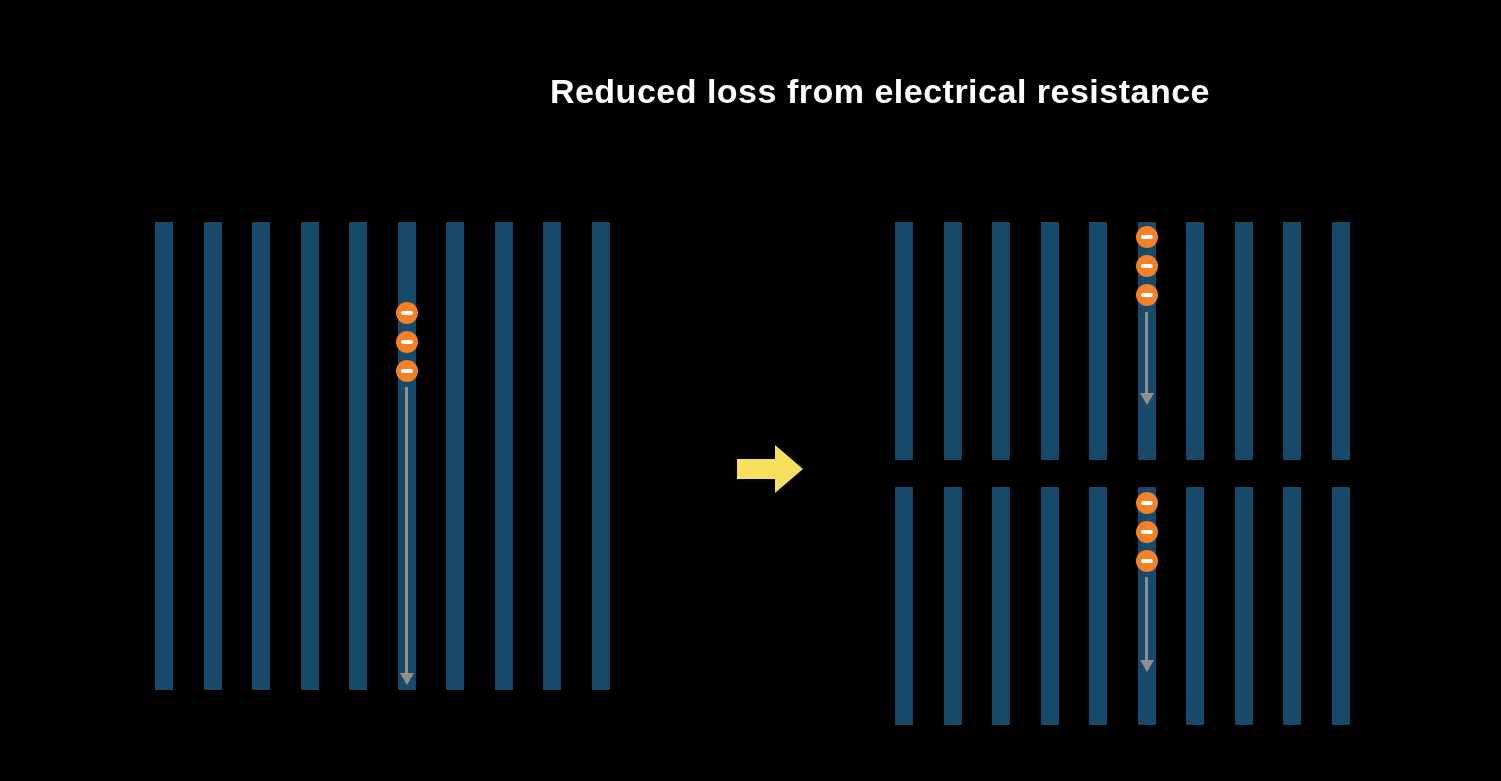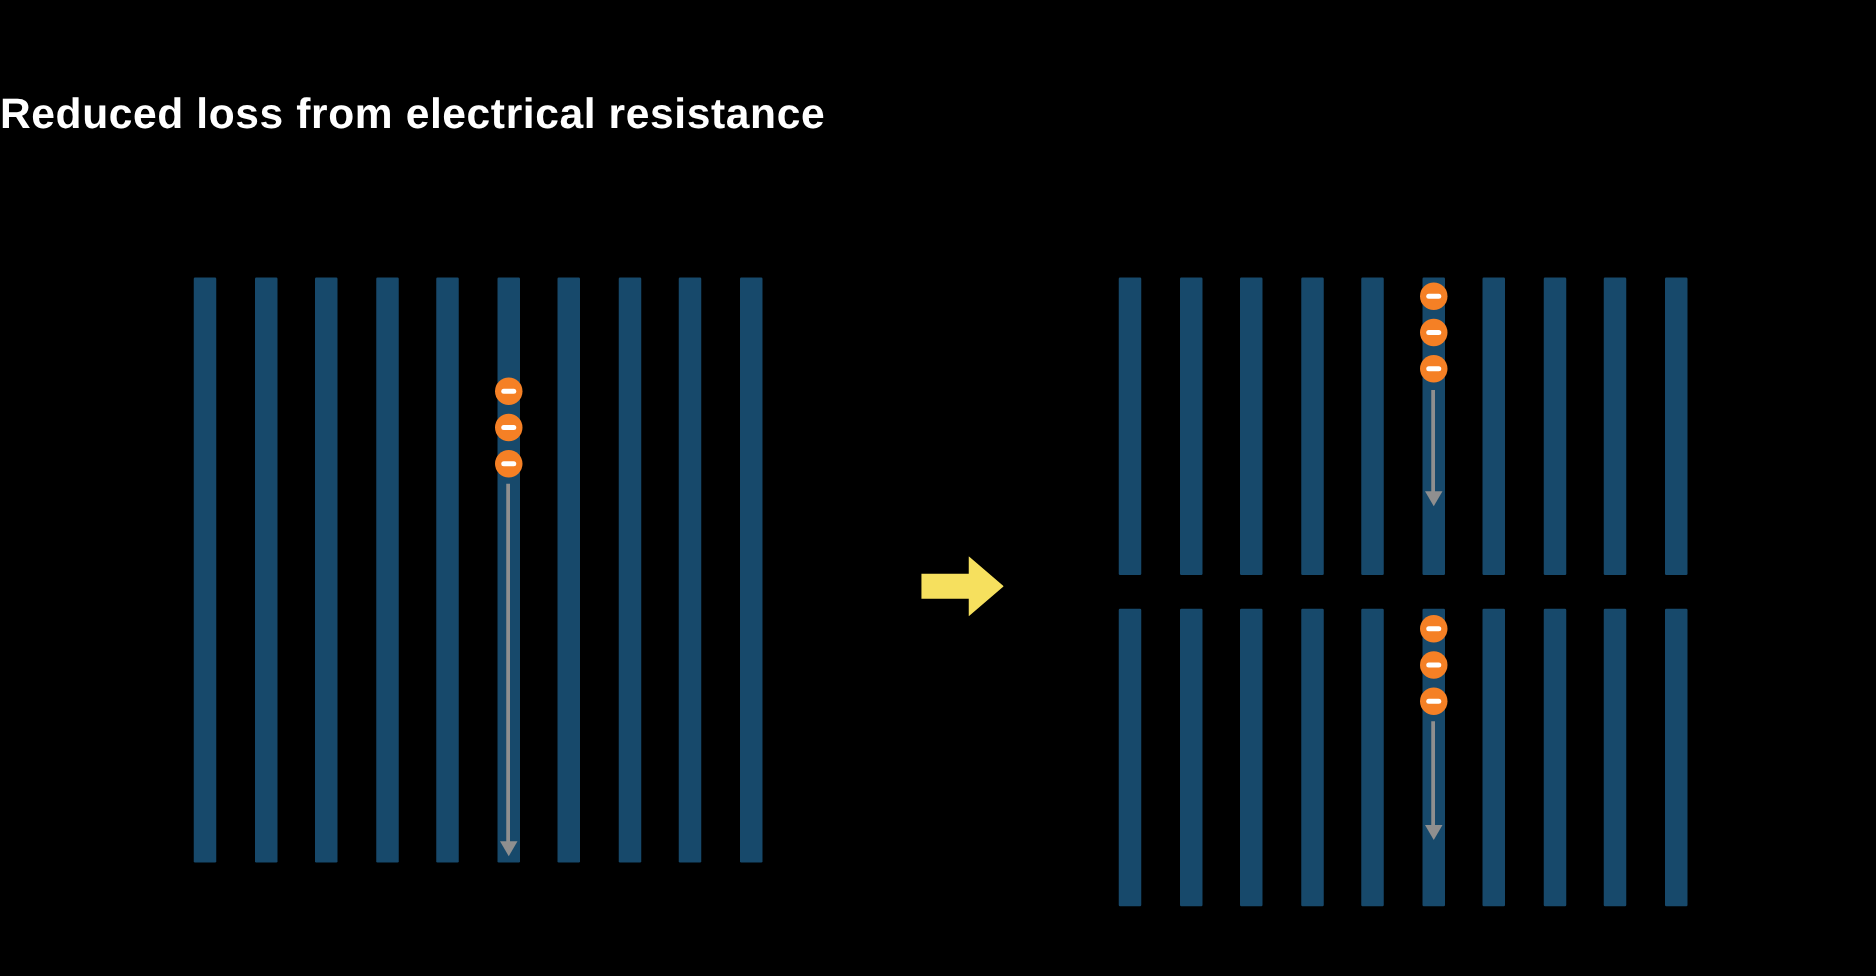--- a/index.html
+++ b/index.html
@@ -10,21 +10,21 @@
     height: 781px;
     position: relative;
     overflow: hidden;
     font-family: "Liberation Sans", sans-serif;
   }
   .title {
     position: absolute;
     top: 72px;
     left: 0;
     width: 1210px;
-    text-align: left;
+    text-align: right;
     color: var(--title-color, #fff);
     font-size: 34px;
     font-weight: bold;
     letter-spacing: 0.5px;
   }
   .panel {
     position: absolute;
   }
   .bar {
     position: absolute;

